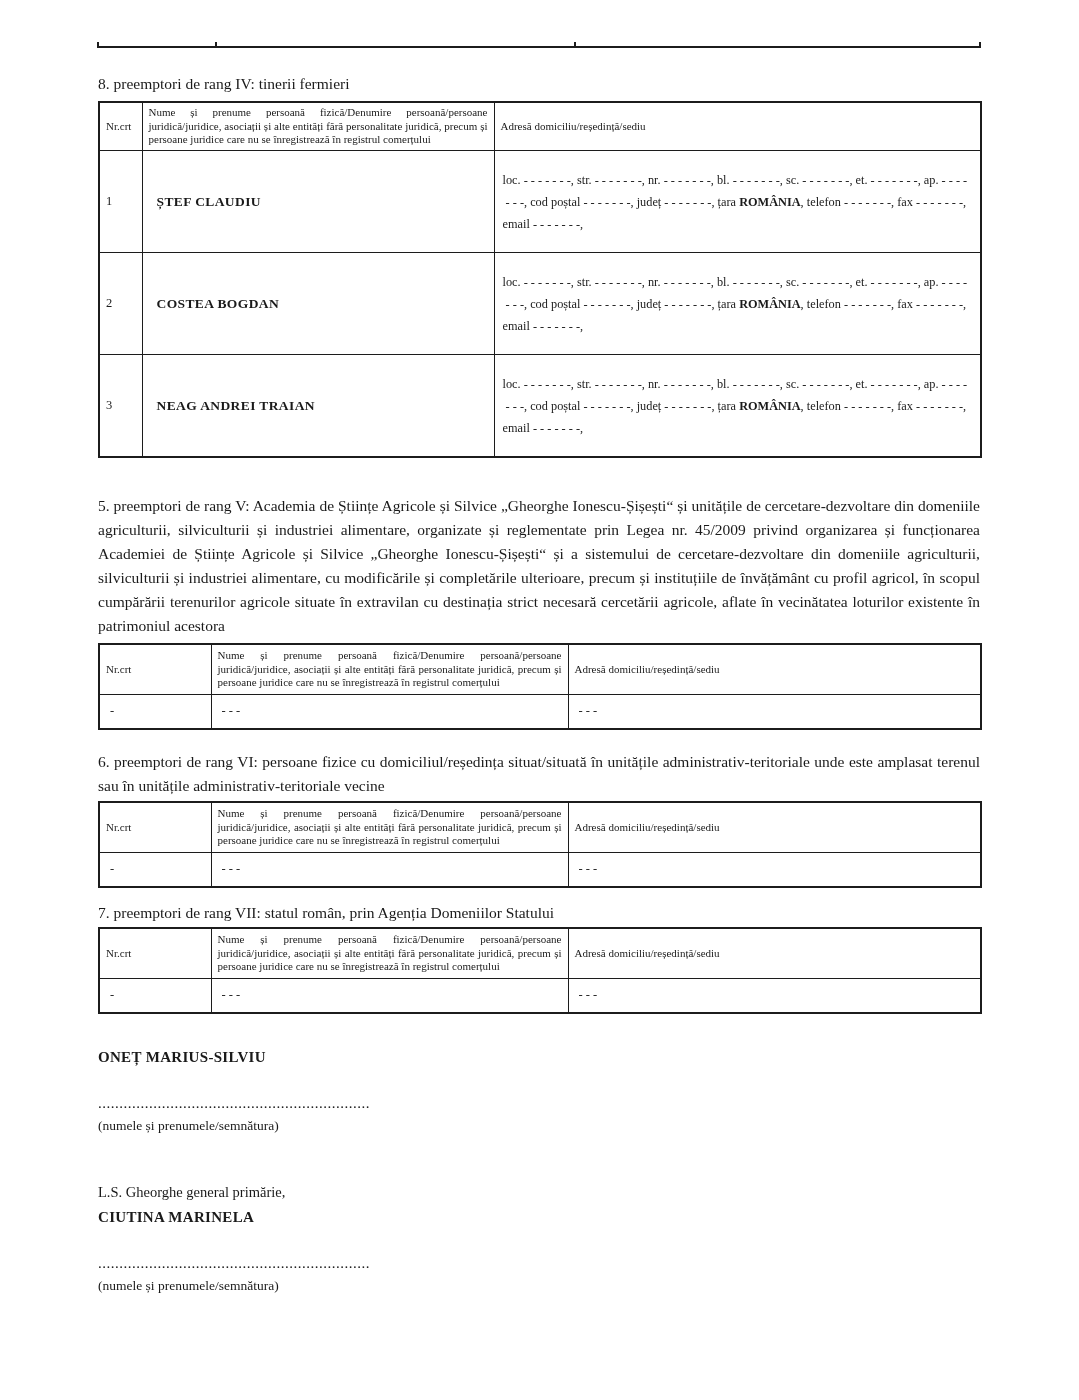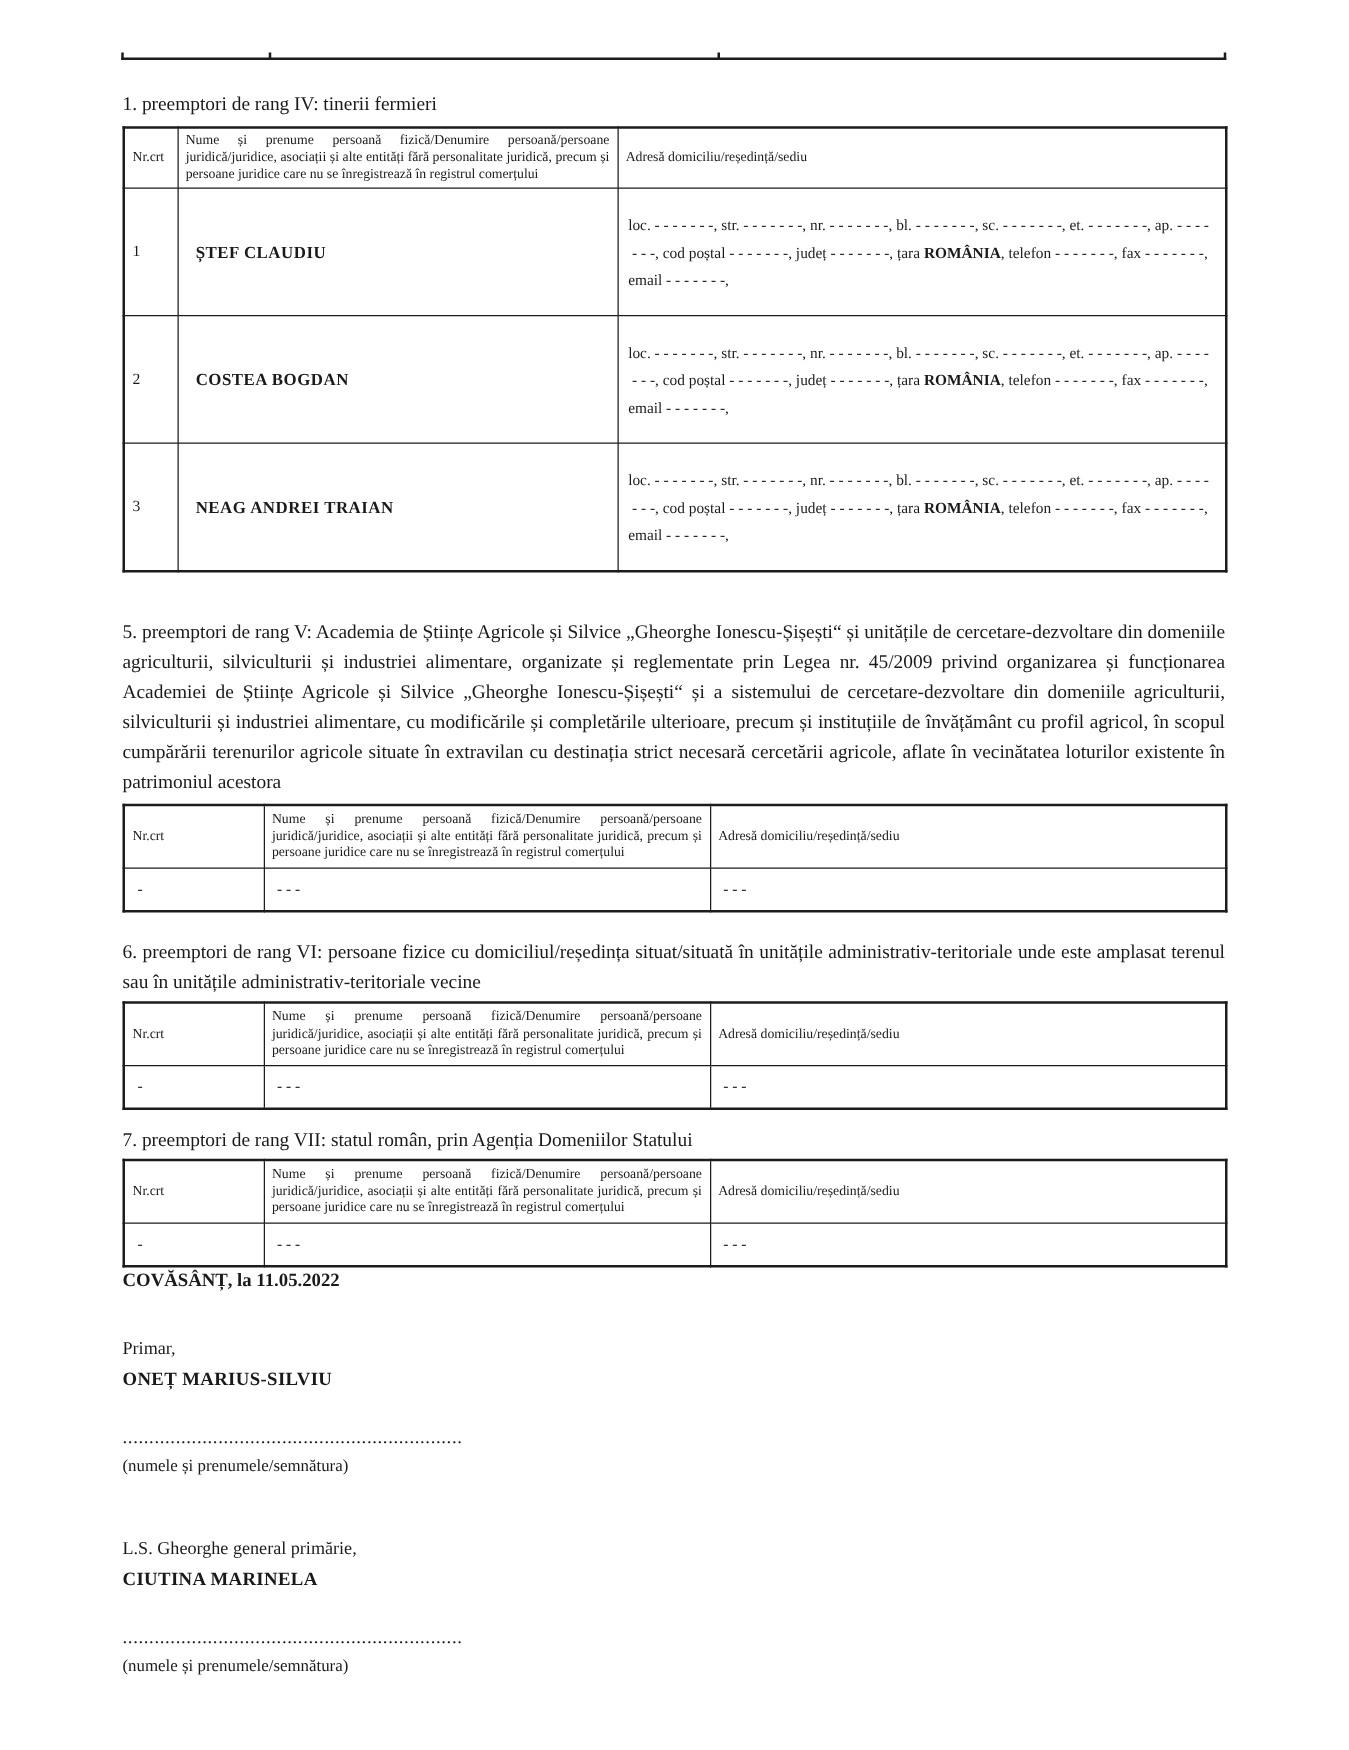--- a/index.html
+++ b/index.html
@@ -55,21 +55,21 @@
 
   <div class="top-rule">
     <span class="tick" style="left:0;"></span>
     <span class="tick" style="left:118px;"></span>
     <span class="tick" style="left:477px;"></span>
     <span class="tick" style="right:0;"></span>
   </div>
 
   <div class="content">
 
-    <p class="sec-heading">1. preemptori de rang IV: tinerii fermieri</p>
+    <p class="sec-heading">8. preemptori de rang IV: tinerii fermieri</p>
 
     <table class="t4 mt-t4">
       <colgroup>
           <col style="width:43px">
           <col style="width:352px">
           <col style="width:487px">
         </colgroup>
       <tbody>
           <tr class="hrow">
         <td class="hdr">Nr.crt</td>
@@ -154,24 +154,22 @@
       </tr>
       <tr class="drow">
         <td class="dash">-</td>
         <td class="dash">- - -</td>
         <td class="dash">- - -</td>
       </tr>
     </tbody>
       </table>
 
     <div class="footer">
-      <p class="place-date" style="margin:0;">COVĂSÂNȚ, la 11.05.2022</p>
 
       <div class="mayor-block">
-        <p class="role-line" style="margin:0;">Primar,</p>
         <p class="name-line" style="margin:0;">ONEȚ MARIUS-SILVIU</p>
         <p class="sig-dots" style="margin-bottom:0;">................................................................</p>
         <p class="sig-caption" style="margin:4px 0 0 0;">(numele și prenumele/semnătura)</p>
       </div>
 
       <div class="secretary-block">
         <p class="role-line" style="margin:0;">L.S. Gheorghe general primărie,</p>
         <p class="name-line" style="margin:0;">CIUTINA MARINELA</p>
         <p class="sig-dots" style="margin-bottom:0;">................................................................</p>
         <p class="sig-caption" style="margin:4px 0 0 0;">(numele și prenumele/semnătura)</p>

